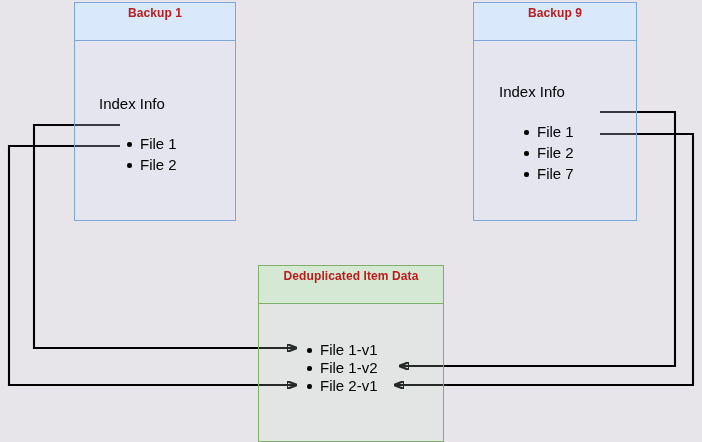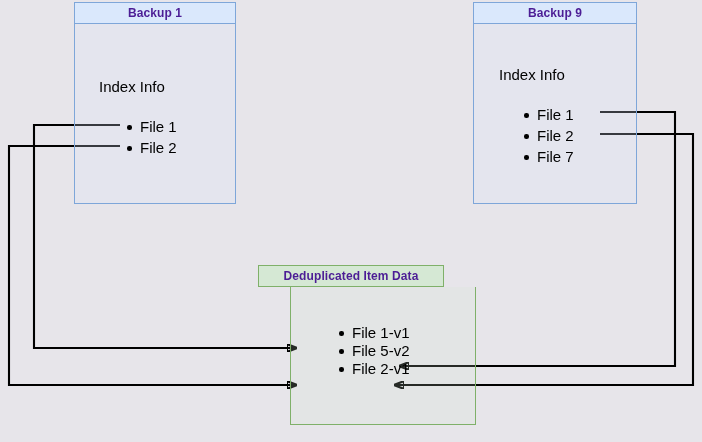--- a/index.html
+++ b/index.html
@@ -21,26 +21,26 @@
     height: 442px;
   }
   
   .node {
     position: absolute;
     box-sizing: border-box;
   }
   .node-header {
     box-sizing: border-box;
     width: 100%;
-    height: 22px;
+    height: 39px;
     line-height: 20px;
     text-align: center;
     font-size: 12px;
     font-weight: bold;
-    color: #4c1d95;
+    color: #b91c1c;
     letter-spacing: 0.1px;
   }
   .node-body {
     box-sizing: border-box;
     width: 100%;
     position: relative;
   }
   
   .backup .node-header {
     background: #dae8fc;
@@ -53,21 +53,20 @@
   }
   
   .dedup .node-header {
     background: #d5e8d4;
     border: 1.6px solid #7fb069;
   }
   .dedup .node-body {
     background: rgba(213,232,212,0.18);
     border: 1.6px solid #7fb069;
     border-top: none;
-    margin-left: 32px;
   }
   .index-label {
     position: absolute;
     font-size: 15px;
     color: #000;
     white-space: nowrap;
   }
   .file-list {
     position: absolute;
     margin: 0;
@@ -159,19 +158,19 @@
         <li>File 7</li>
       </ul>
     </div>
   </div>
 
   <div class="node dedup" style="left:258px; top:265px; width:186px;">
     <div class="node-header">Deduplicated Item Data</div>
     <div class="node-body" style="height:138px;">
       <ul class="file-list" style="left:48px; top:37px;">
         <li>File 1-v1</li>
-        <li>File 5-v2</li>
+        <li>File 1-v2</li>
         <li>File 2-v1</li>
       </ul>
     </div>
   </div>
 
 </div>
 
 </body></html>

